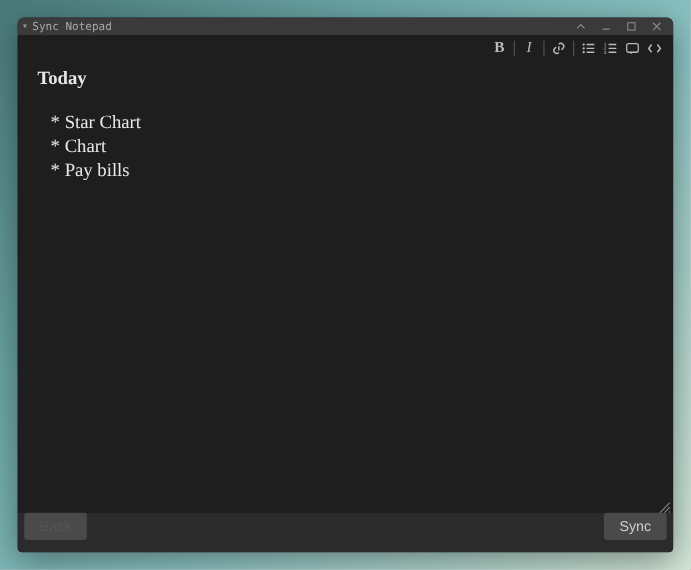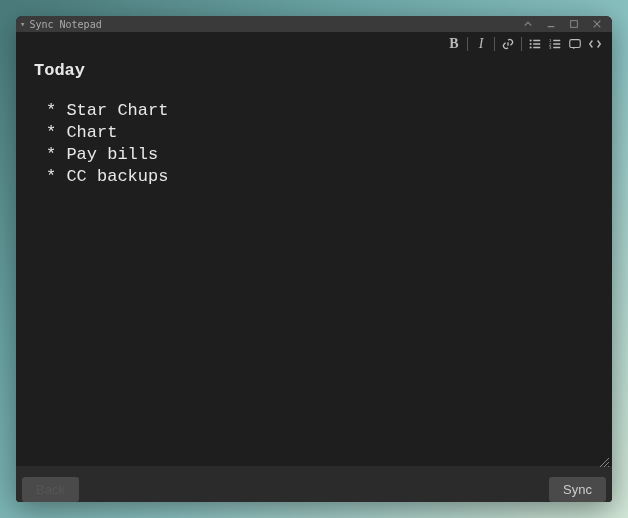--- a/index.html
+++ b/index.html
@@ -88,21 +88,21 @@
       width: 1px;
       height: 14px;
       background: #555;
       margin: 0 2px;
     }
     .editor {
       flex: 1;
       background: #1e1e1e;
       padding: 4px 18px;
       color: #e8e8e8;
-      font-family: Liberation Mono, monospace;
+      font-family: Liberation Serif, serif;
       font-size: 17px;
       line-height: 1.3;
       overflow: auto;
       position: relative;
     }
     .editor .heading {
       font-weight: bold;
       margin-bottom: 18px;
     }
     .editor .list-item {
@@ -114,21 +114,21 @@
       bottom: 36px;
       width: 12px;
       height: 12px;
       cursor: nwse-resize;
       color: #888;
     }
     .footer {
       height: 36px;
       background: #2b2b2b;
       display: flex;
-      align-items: flex-end;
+      align-items: flex-start;
       padding: 0 6px;
       gap: 6px;
     }
     .footer-btn {
       background: #4a4a4a;
       color: #555;
       border: none;
       border-radius: 3px;
       padding: 5px 14px;
       font-size: 13px;
@@ -216,21 +216,20 @@
           <path d="M5 4 L2 8 L5 12 M11 4 L14 8 L11 12" stroke="#bbb" stroke-width="1.6" fill="none"></path>
         </svg>
     </div>
   </div>
 
   <div class="editor">
     <div class="heading">Today</div>
     <div class="list-item"><span> * </span><span>Star Chart</span></div>
     <div class="list-item"><span> * </span><span>Chart</span></div>
     <div class="list-item"><span> * </span><span>Pay bills</span></div>
-    <div class="list-item"><span> * </span><span>CC backups</span></div>
   </div>
 
   <div class="resize-grip">
     <svg viewBox="0 0 12 12" width="12" height="12">
       <line x1="2" y1="11" x2="11" y2="2" stroke="#888" stroke-width="1"></line>
       <line x1="6" y1="11" x2="11" y2="6" stroke="#888" stroke-width="1"></line>
       <line x1="10" y1="11" x2="11" y2="10" stroke="#888" stroke-width="1"></line>
     </svg>
   </div>
 

